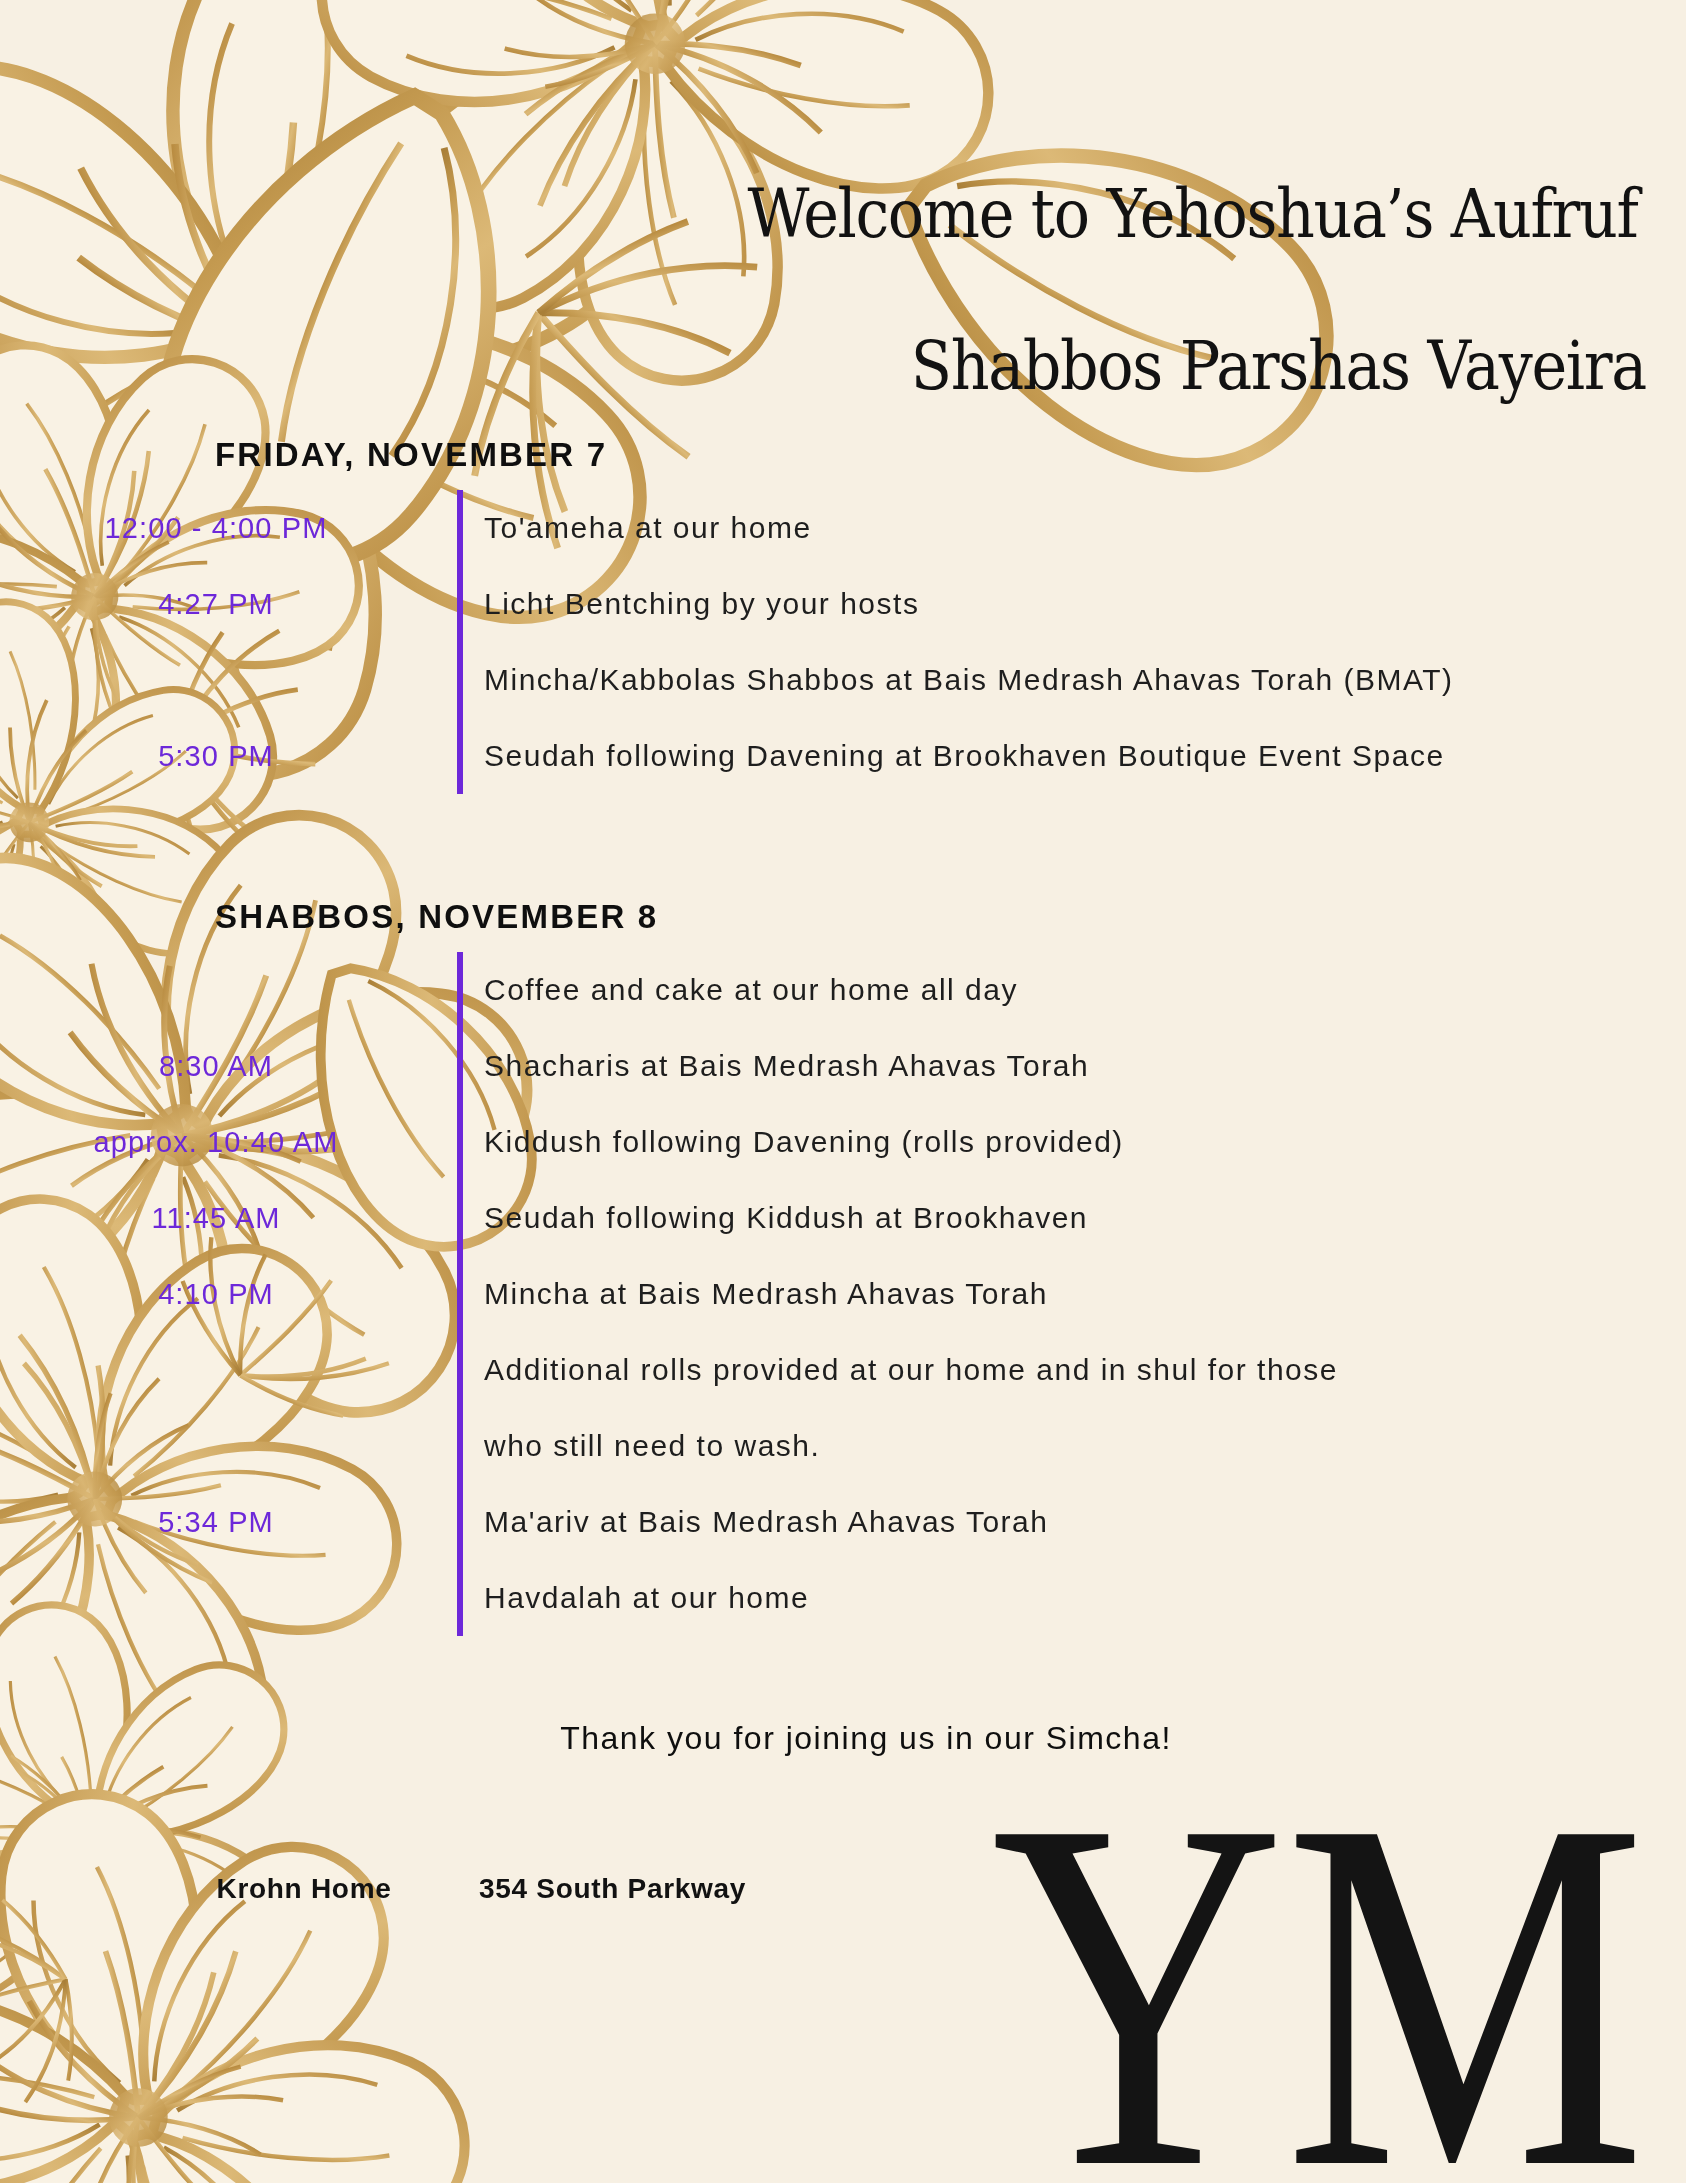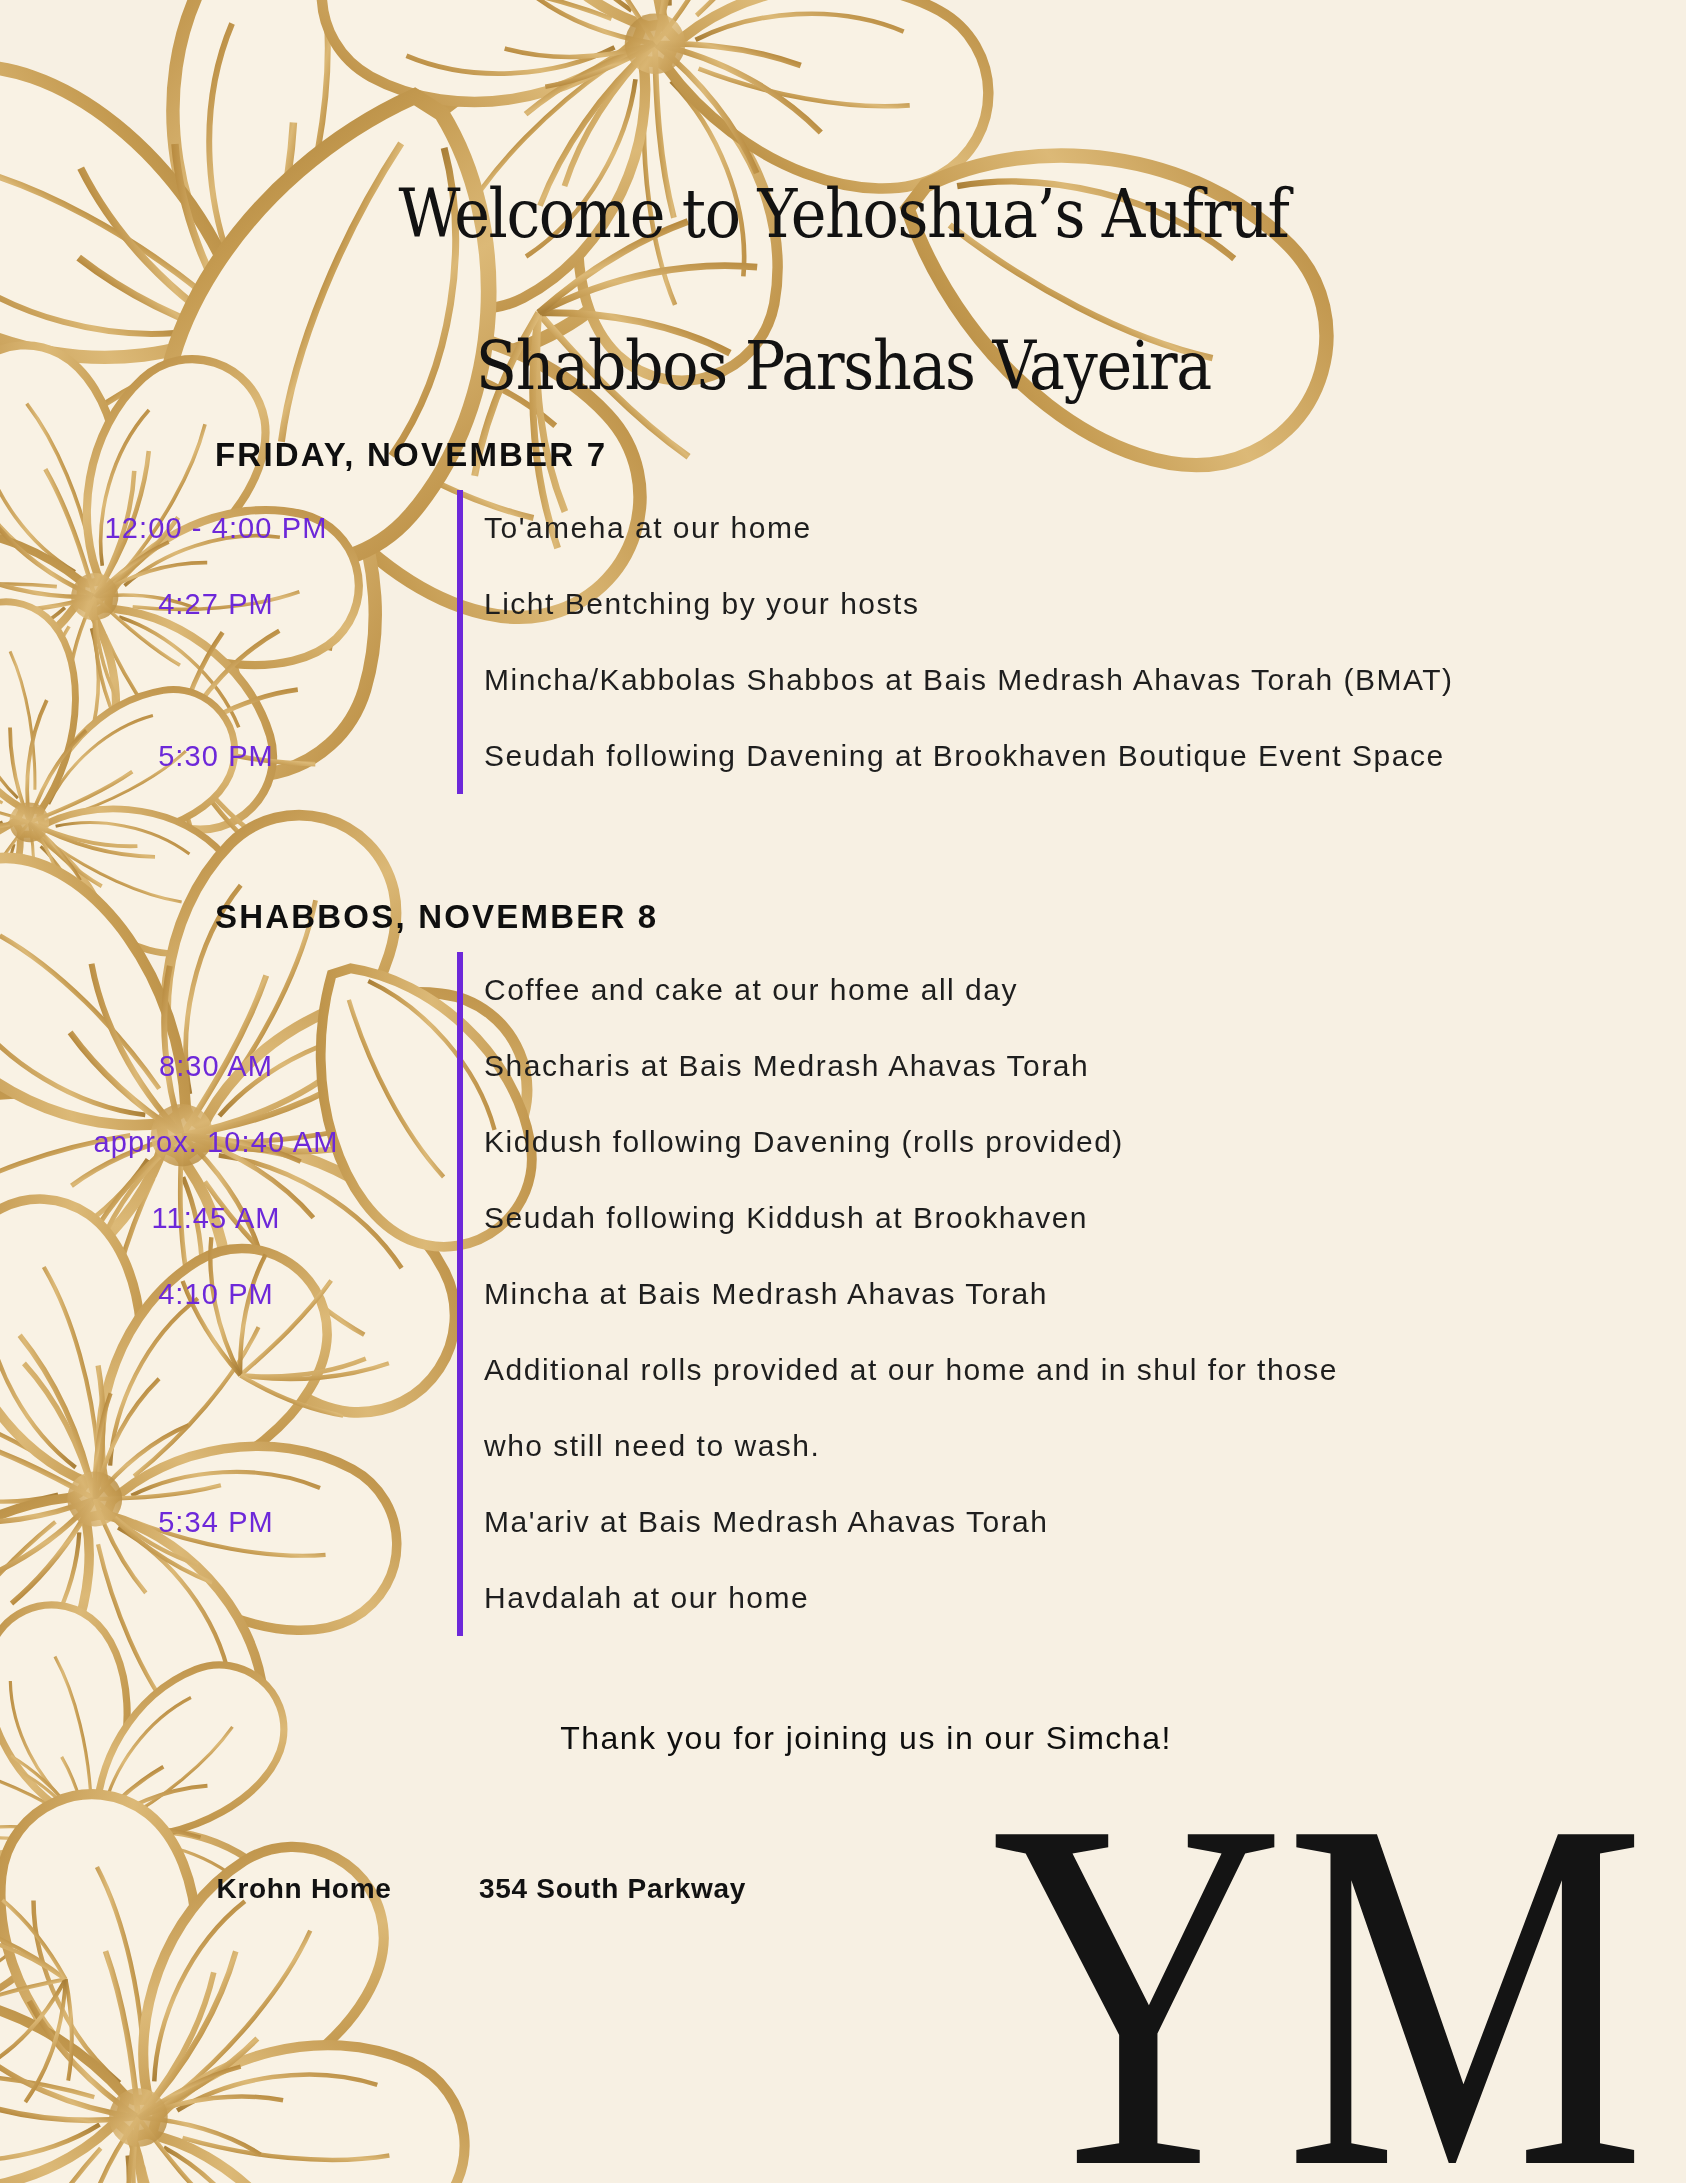--- a/index.html
+++ b/index.html
@@ -6,21 +6,21 @@
   body{
     width:1687px;height:2183px;position:relative;overflow:hidden;
     background:#f7f0e3;
     font-family:"Liberation Sans", sans-serif;
     color:#1c1c1c;
   }
   #ornaments{position:absolute;left:0;top:0;z-index:0;pointer-events:none;}
   .layer{position:absolute;z-index:2;}
 
   
-  #title{top:179px;left:0;right:0;text-align:center;}
+  #title{top:179px;left:0;right:0;text-align:right;}
   .title-line{
     font-family:"DejaVu Serif", serif;
     font-size:67px;line-height:70px;color:#121212;letter-spacing:-1.5px;white-space:nowrap;
   }
   .squeeze{display:inline-block;transform:scaleX(.9);transform-origin:center;}
   .title-line+.title-line{margin-top:82px;}
 
   
   h2.sec-head{
     margin:0 0 0 215px;font-size:33px;line-height:39px;font-weight:700;

